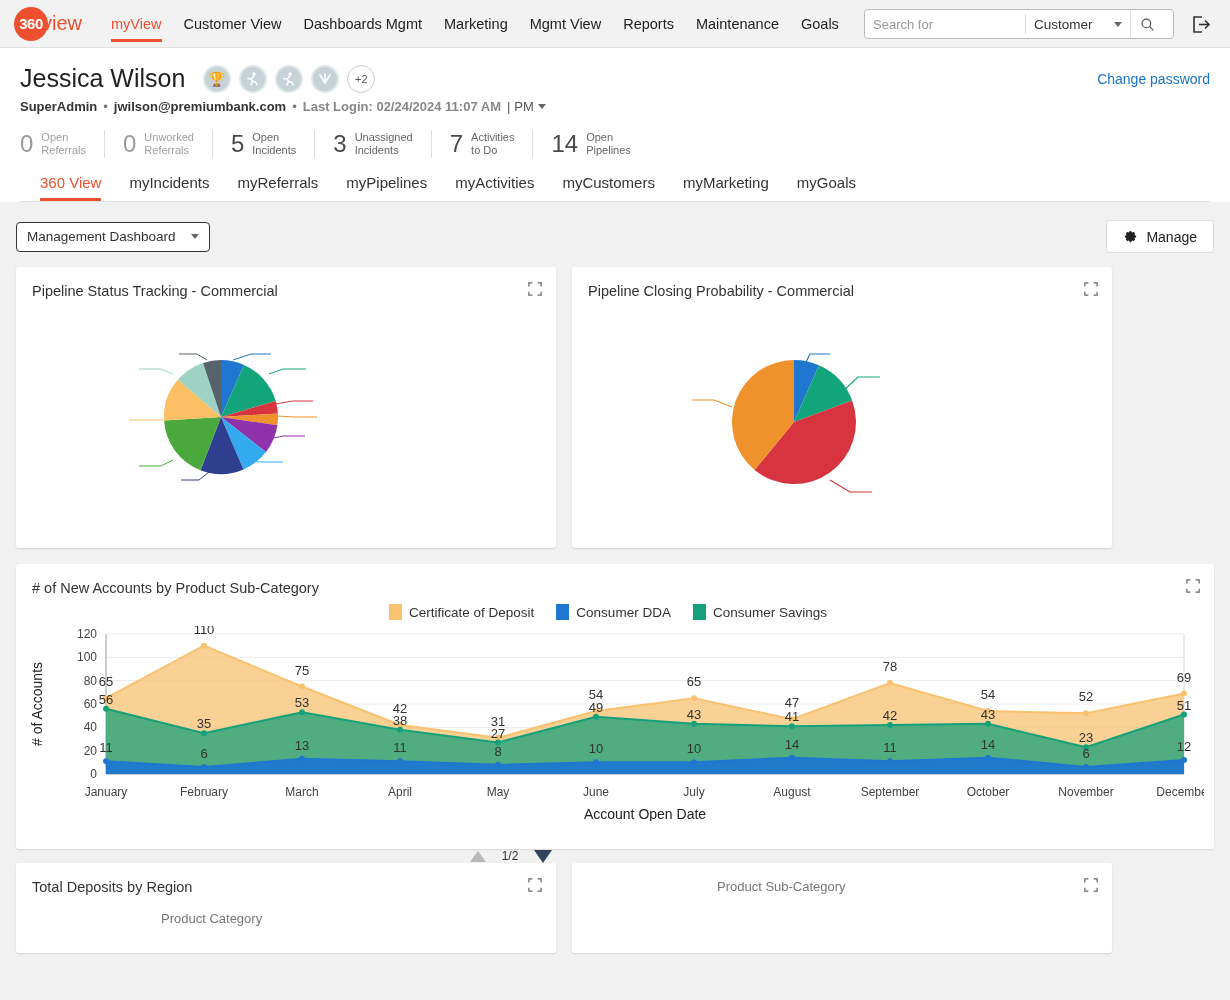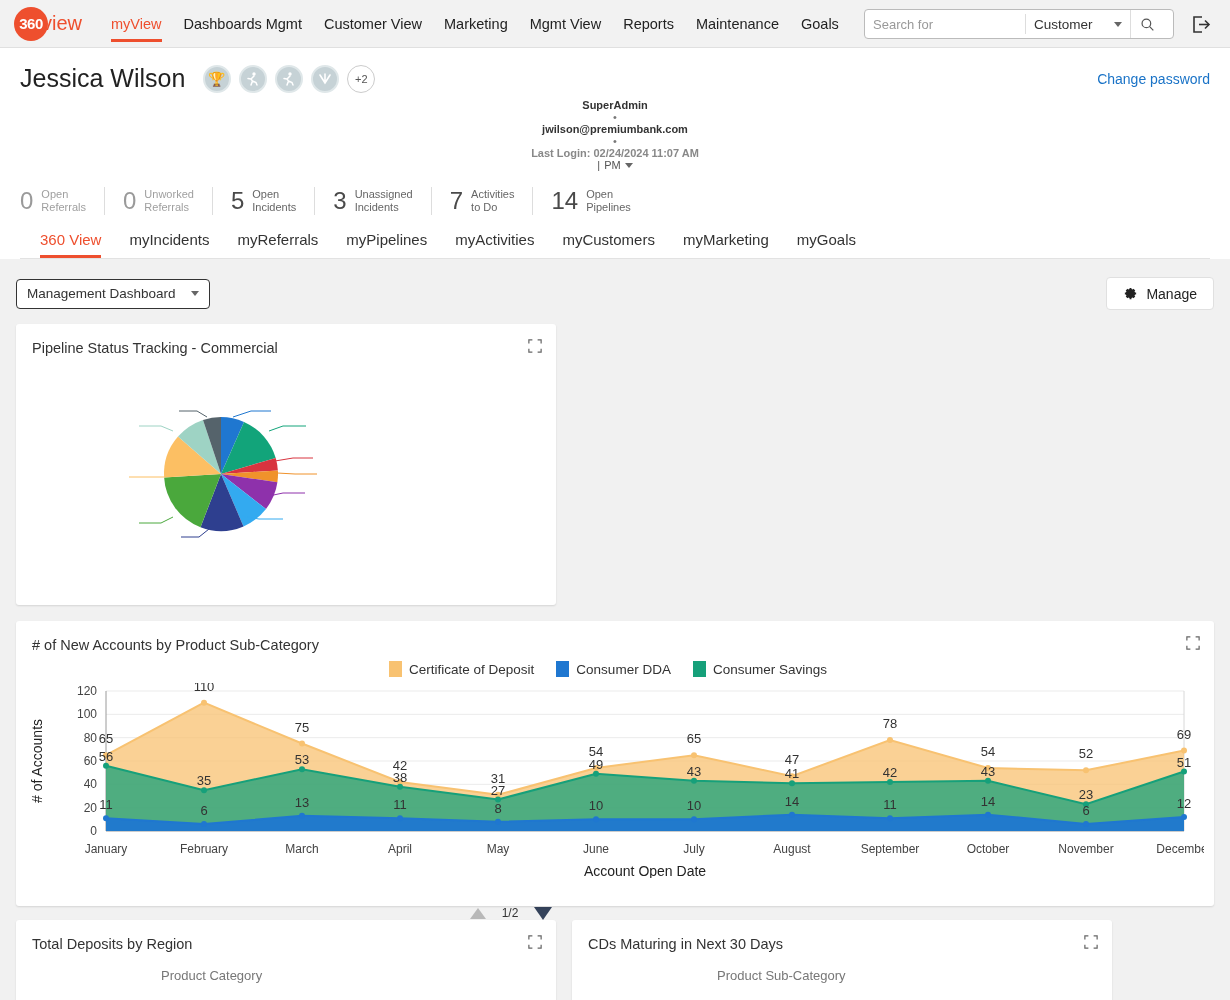--- a/index.html
+++ b/index.html
@@ -79,22 +79,22 @@
     display: flex; align-items: center; justify-content: center;
     font-size: 14px; color: #f0e6a0;
   }
   .badge.more {
     background: #fff; border: 1px solid #ccc; color: #555; font-size: 11px;
   }
   .change-pw {
     margin-left: auto; color: #1a73c7; font-size: 14px; cursor: pointer; text-align: center;
   }
   .user-row2 {
-    margin-top: 6px; font-size: 11px; color: #333; display: flex;
-    align-items: center; font-weight: bold; flex-direction: column;
+    margin-top: 6px; font-size: 13px; color: #333; display: flex;
+    align-items: center; gap: 6px; font-weight: bold;
   }
   .user-row2 .light { color: #888; font-weight: bold; }
   .user-row2 .dot { color: #777; font-weight: normal; }
   .pm-sel { display: flex; align-items: center; gap: 4px; color: #555; font-weight: normal;}
 
   .stats { display: flex; align-items: center; margin-top: 16px; padding-bottom: 6px; }
   .stat { display: flex; align-items: center; padding: 0 18px; }
   .stat:first-child { padding-left: 0; }
   .stat + .stat { border-left: 1px solid #ddd; }
   .stat-num { font-size: 24px; color: #4a4a4a; margin-right: 8px; }
@@ -174,22 +174,22 @@
 </head>
 <body>
 
 <div class="topnav">
   <div class="logo">
     <div class="logo-circle">360</div>
     <div class="logo-text">view</div>
   </div>
   <div class="nav-items">
     <div class="nav-item active">myView</div>
+    <div class="nav-item">Customer View</div>
     <div class="nav-item">Dashboards Mgmt</div>
-    <div class="nav-item">Customer View</div>
     <div class="nav-item">Marketing</div>
     <div class="nav-item">Mgmt View</div>
     <div class="nav-item">Reports</div>
     <div class="nav-item">Maintenance</div>
     <div class="nav-item">Goals</div>
   </div>
 
   <div class="search-wrap">
     <input class="search-input" type="text" placeholder="Search for" style="">
     <div class="search-sep"></div>
@@ -412,20 +412,43 @@
           <span>In Credit/Submit to Underw...</span>
           </div>
         <div class="pager">
           <span class="tri-up"></span>
           <span>1/2</span>
           <span class="tri-dn"></span>
         </div>
       </div>
     </div>
 
+    <div class="card card-half">
+      <div class="card-title">Pipeline Closing Probability - Commercial</div>
+      <svg class="expand-icon" viewBox="0 0 16 16">
+        <path d="M1 5V1h4M11 1h4v4M15 11v4h-4M5 15H1v-4" fill="none" stroke="#666" stroke-width="1.4"></path>
+      </svg>
+
+      <svg width="430" height="200" style="position:absolute;left:10px;top:45px">
+        <g transform="translate(212,110)">
+
+          <path d="M0,0 L0,-62 A62,62 0 0,1 24.9,-56.8 Z" fill="#1f77d0"></path>
+          <path d="M0,0 L24.9,-56.8 A62,62 0 0,1 58.1,-21.6 Z" fill="#12a47a"></path>
+          <path d="M0,0 L58.1,-21.6 A62,62 0 0,1 -39.4,47.9 Z" fill="#d8343f"></path>
+          <path d="M0,0 L-39.4,47.9 A62,62 0 0,1 0,-62 Z" fill="#f0922b"></path>
+        </g>
+        <g fill="none" stroke-width="1.2">
+          <path d="M220,58 L228,42 L248,42" stroke="#1f77d0"></path>
+          <path d="M262,78 L276,65 L298,65" stroke="#12a47a"></path>
+          <path d="M248,168 L268,180 L290,180" stroke="#d8343f"></path>
+          <path d="M150,95 L132,88 L110,88" stroke="#f0922b"></path>
+        </g>
+      </svg>
+
+    </div>
   </div>
 
   <div class="card card-full">
     <div class="card-title"># of New Accounts by Product Sub-Category</div>
     <svg class="expand-icon" viewBox="0 0 16 16">
       <path d="M1 5V1h4M11 1h4v4M15 11v4h-4M5 15H1v-4" fill="none" stroke="#666" stroke-width="1.4"></path>
     </svg>
 
     <div class="area-legend">
       <div class="al-item">
@@ -556,20 +579,19 @@
 
   <div class="cards">
     <div class="card card-half card-bottom">
       <div class="card-title">Total Deposits by Region</div>
       <svg class="expand-icon" viewBox="0 0 16 16">
         <path d="M1 5V1h4M11 1h4v4M15 11v4h-4M5 15H1v-4" fill="none" stroke="#666" stroke-width="1.4"></path>
       </svg>
       <div class="subhdr">Product Category</div>
     </div>
     <div class="card card-half card-bottom">
-      <div class="card-title">CDs Maturing in Next 30 Days</div>
       <svg class="expand-icon" viewBox="0 0 16 16">
         <path d="M1 5V1h4M11 1h4v4M15 11v4h-4M5 15H1v-4" fill="none" stroke="#666" stroke-width="1.4"></path>
       </svg>
       <div class="subhdr">Product Sub-Category</div>
     </div>
   </div>
 </div>
 
 </body></html>

